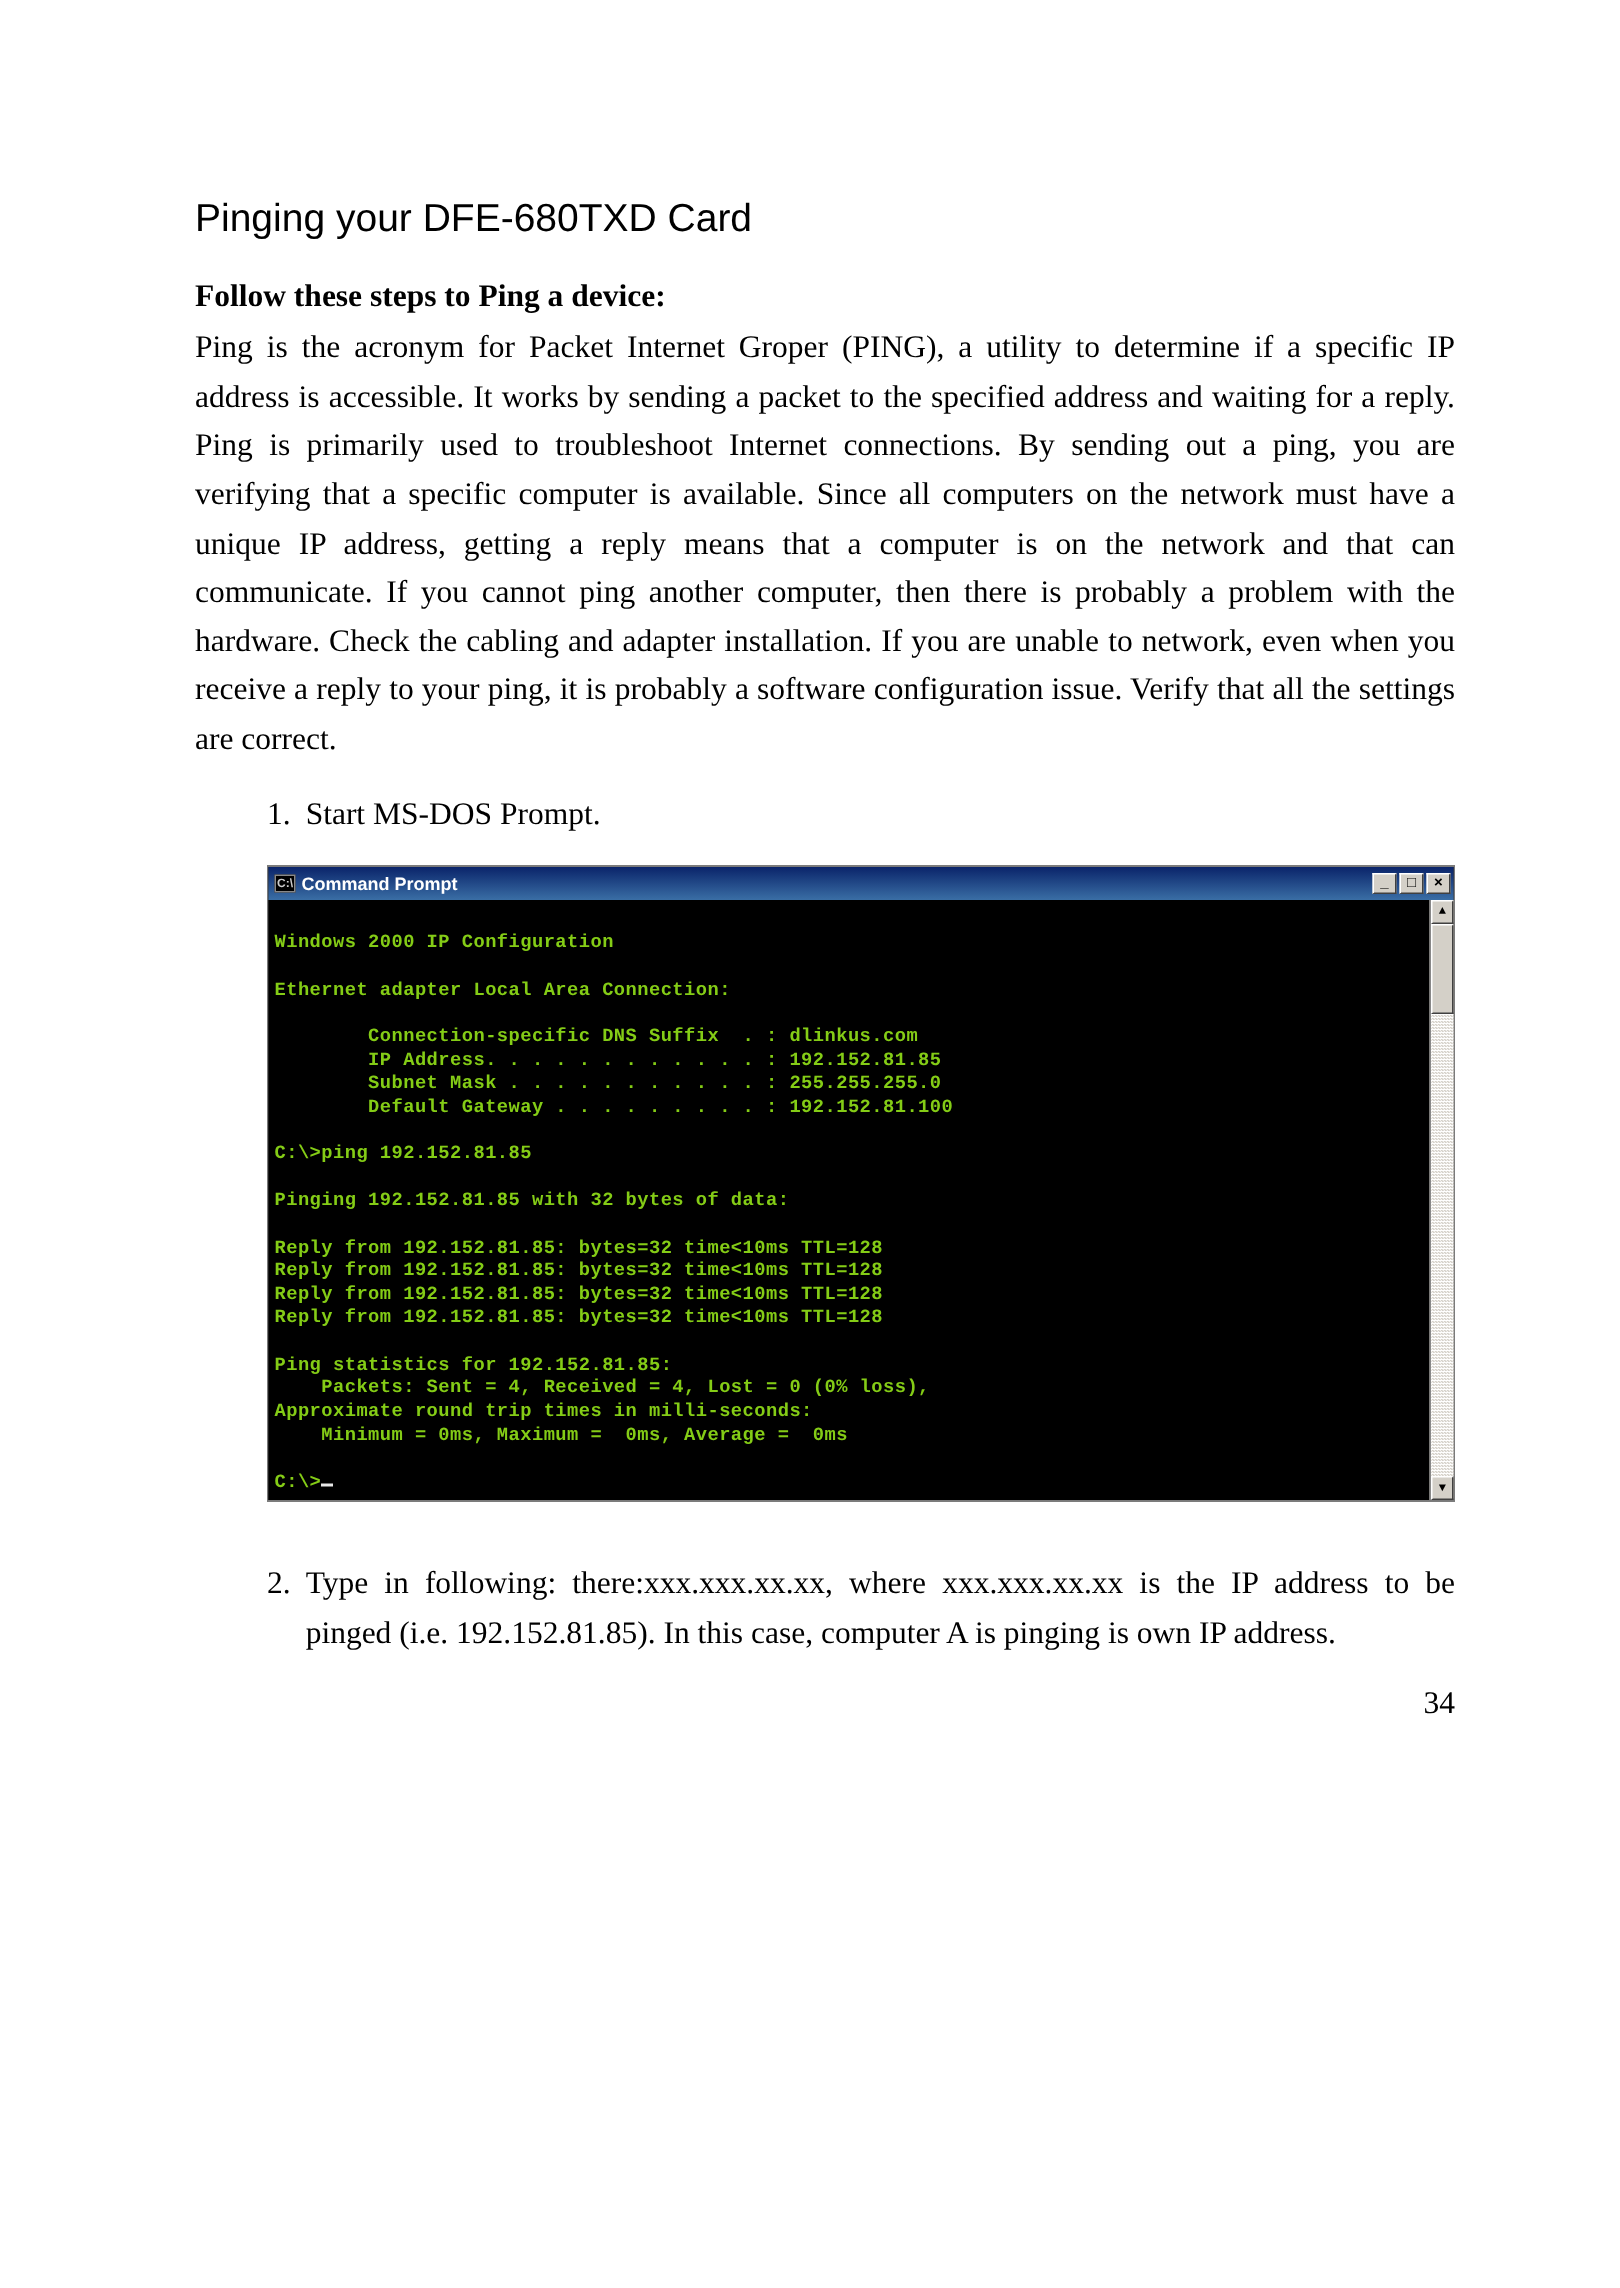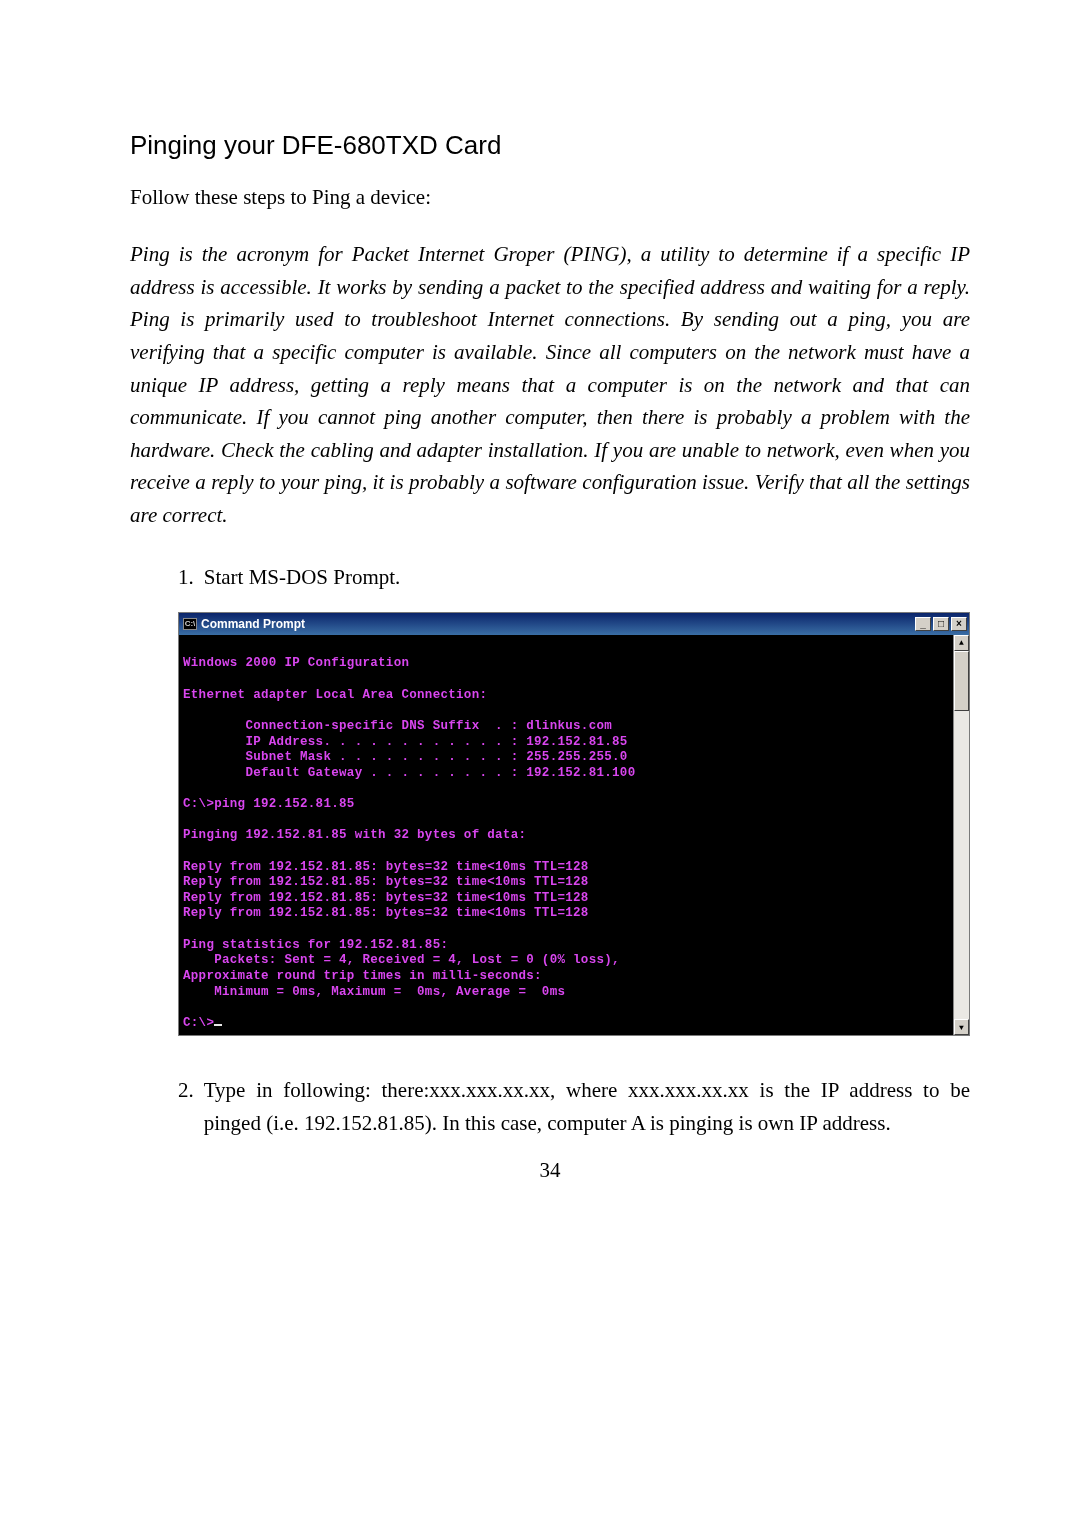--- a/index.html
+++ b/index.html
@@ -16,29 +16,29 @@
       color: #000000;
     }
     .heading {
       font-family: Arial, Helvetica, sans-serif;
       font-weight: normal;
       font-size: 26px;
       margin-bottom: 22px;
     }
     .intro {
       font-size: 21px;
-      margin-bottom: 27px;
+      margin-bottom: 4px;
       line-height: 1.35;
+      font-weight: bold;
     }
     .body-para {
       font-size: 21px;
       text-align: justify;
       line-height: 1.55;
-      margin-bottom: 30px;
-      font-style: italic;
+      margin-bottom: 18px;
     }
     .numbered {
       font-size: 21px;
       margin-left: 48px;
       margin-bottom: 18px;
       line-height: 1.55;
       text-align: justify;
       display: flex;
       gap: 10px;
     }
@@ -106,21 +106,21 @@
       align-items: center;
       justify-content: center;
       line-height: 1;
     }
     .term-body-wrap {
       display: flex;
     }
     .term-body {
       flex: 1 1 auto;
       background: #000000;
-      color: #d946ef;
+      color: #84cc16;
       font-size: 12.5px;
       line-height: 1.25;
       padding: 6px 4px 4px 4px;
       white-space: pre;
       font-weight: bold;
       letter-spacing: 0.3px;
       overflow: hidden;
     }
     .scrollbar {
       flex: 0 0 16px;
@@ -146,21 +146,21 @@
       background: #d4d0c8;
       border: 1px solid #ffffff;
       border-right-color: #404040;
       border-bottom-color: #404040;
     }
     .sb-track {
       flex: 1 1 auto;
       background: repeating-conic-gradient(#d4d0c8 0% 25%, #ffffff 0% 50%) 50% / 2px 2px;
     }
     .page-num {
-      text-align: center;
+      text-align: right;
       font-size: 21px;
     }
     .cursor {
       display: inline-block;
       width: 8px;
       border-bottom: 2px solid #e8e8e8;
     }
   </style>
 </head>
 <body>

